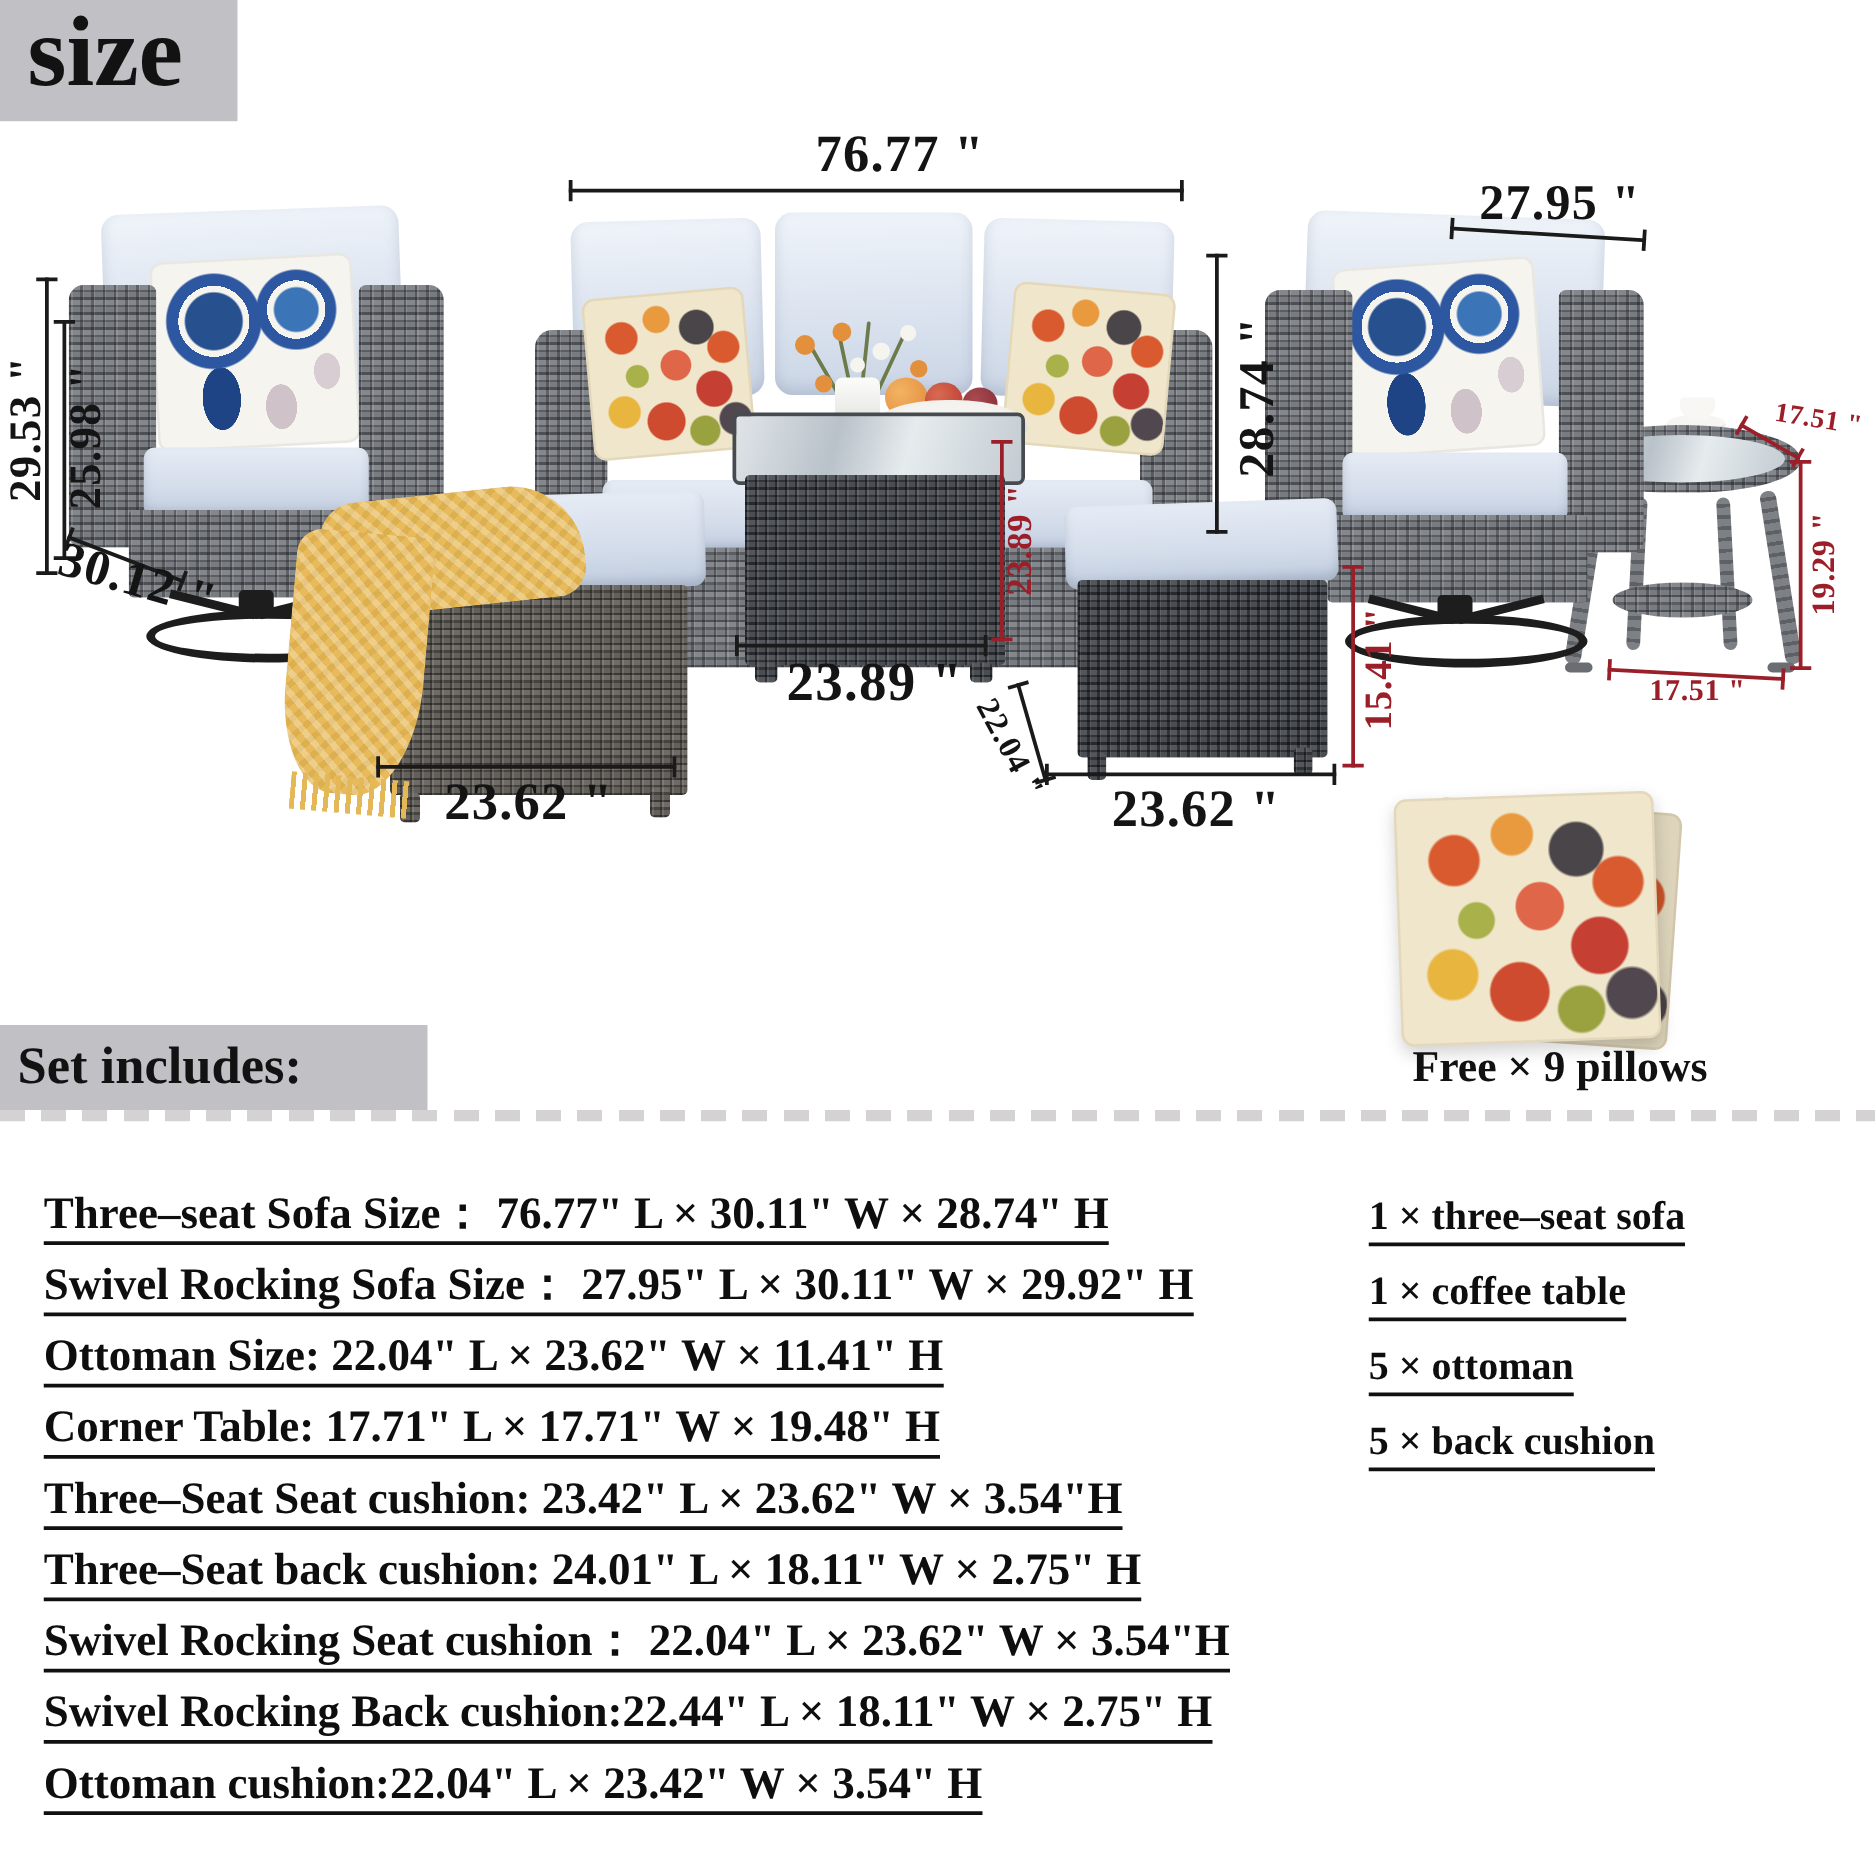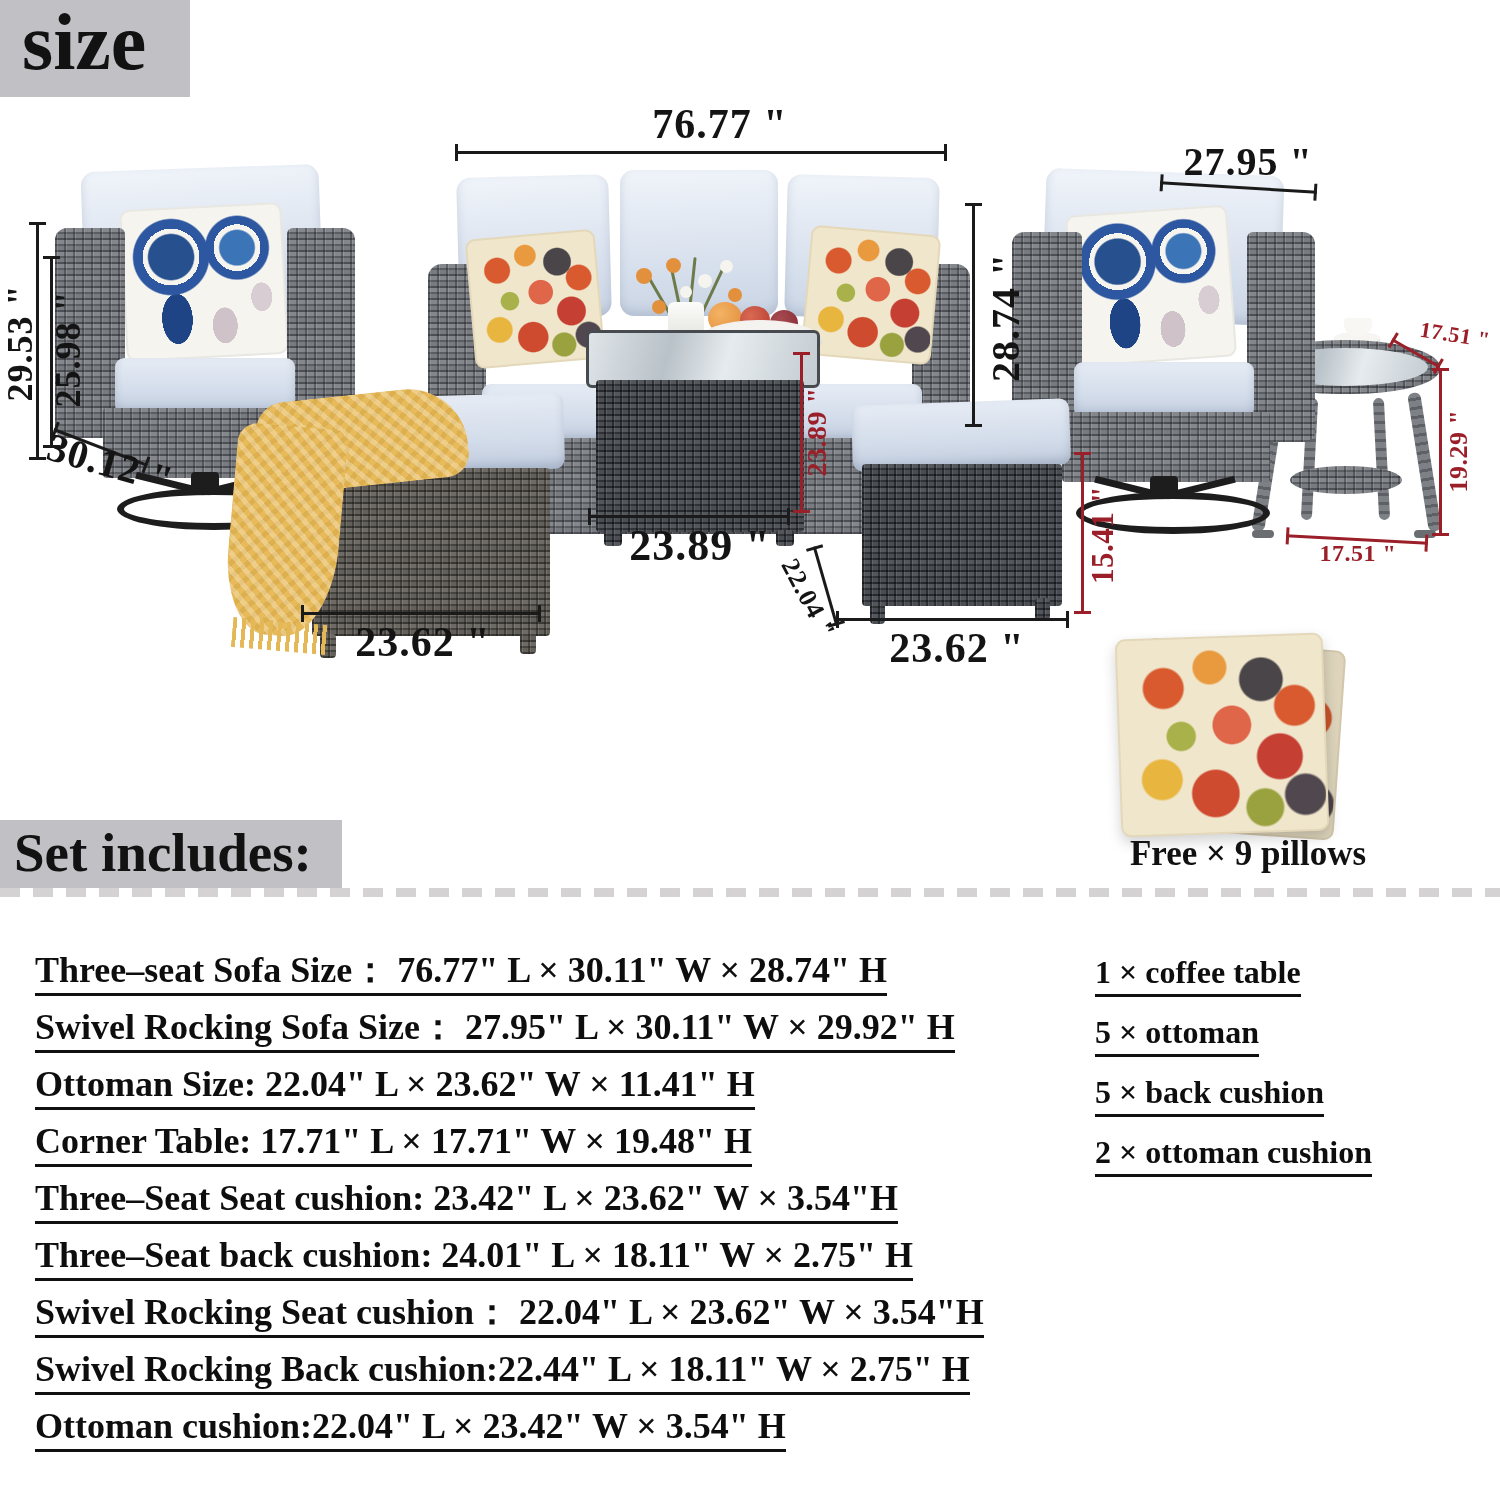--- a/index.html
+++ b/index.html
@@ -230,21 +230,21 @@
   <div class="dim" style="left:595px;top:520px;width:210px;font-size:44px;">23.89 "</div>
   <div class="dim" style="left:852px;top:624px;width:210px;font-size:42px;">23.62 "</div>
   <div class="dim" style="left:752px;top:584px;width:112px;font-size:26px;transform:rotate(62deg);">22.04 "</div>
   <div class="dim red" style="left:757px;top:416px;width:120px;font-size:28px;transform:rotate(-90deg);">23.89 "</div>
   <div class="dim red" style="left:1038px;top:517px;width:130px;font-size:31px;transform:rotate(-90deg);">15.41 "</div>
   <div class="dim red" style="left:1412px;top:322px;width:86px;font-size:22px;transform:rotate(9deg);">17.51 "</div>
   <div class="dim red" style="left:1404px;top:436px;width:110px;font-size:26px;transform:rotate(-90deg);">19.29 "</div>
   <div class="dim red" style="left:1303px;top:540px;width:110px;font-size:24px;">17.51 "</div>
 
   <div class="gray-block" style="left:0;top:820px;width:342px;height:68px;">
-    <div class="block-text" style="position:absolute;left:14px;top:0;font-size:55px;line-height:66px;">Set includes:</div>
+    <div class="block-text" style="position:absolute;left:14px;top:0;font-size:42px;line-height:66px;">Set includes:</div>
   </div>
 
   <div id="dashed-divider"></div>
 
   <div class="abs" style="left:1118px;top:636px;width:235px;height:205px;z-index:20;">
     <div class="floral" style="left:22px;top:8px;width:196px;height:186px;transform:rotate(4deg);filter:brightness(.92);"></div>
     <div class="floral" style="left:0;top:0;width:204px;height:194px;transform:rotate(-2deg);box-shadow:0 6px 14px rgba(0,0,0,.18);"></div>
   </div>
   <div id="free-pillows-label">Free  × 9 pillows</div>
 
@@ -254,19 +254,19 @@
     <div class="li">Ottoman Size: 22.04" L × 23.62" W × 11.41" H</div>
     <div class="li">Corner Table: 17.71" L × 17.71" W × 19.48" H</div>
     <div class="li">Three–Seat Seat cushion: 23.42" L × 23.62" W × 3.54"H</div>
     <div class="li">Three–Seat back cushion: 24.01" L × 18.11" W × 2.75" H</div>
     <div class="li">Swivel Rocking Seat cushion：  22.04" L × 23.62" W × 3.54"H</div>
     <div class="li">Swivel Rocking Back cushion:22.44" L × 18.11" W × 2.75" H</div>
     <div class="li">Ottoman cushion:22.04" L × 23.42" W × 3.54" H</div>
   </div>
 
   <div class="inc-list">
+    <div class="li">1 × three–seat sofa</div>
     <div class="li">1 × coffee table</div>
     <div class="li">5 × ottoman</div>
     <div class="li">5 × back cushion</div>
-    <div class="li">2 × ottoman cushion</div>
   </div>
 
 </div>
 
 </body></html>

